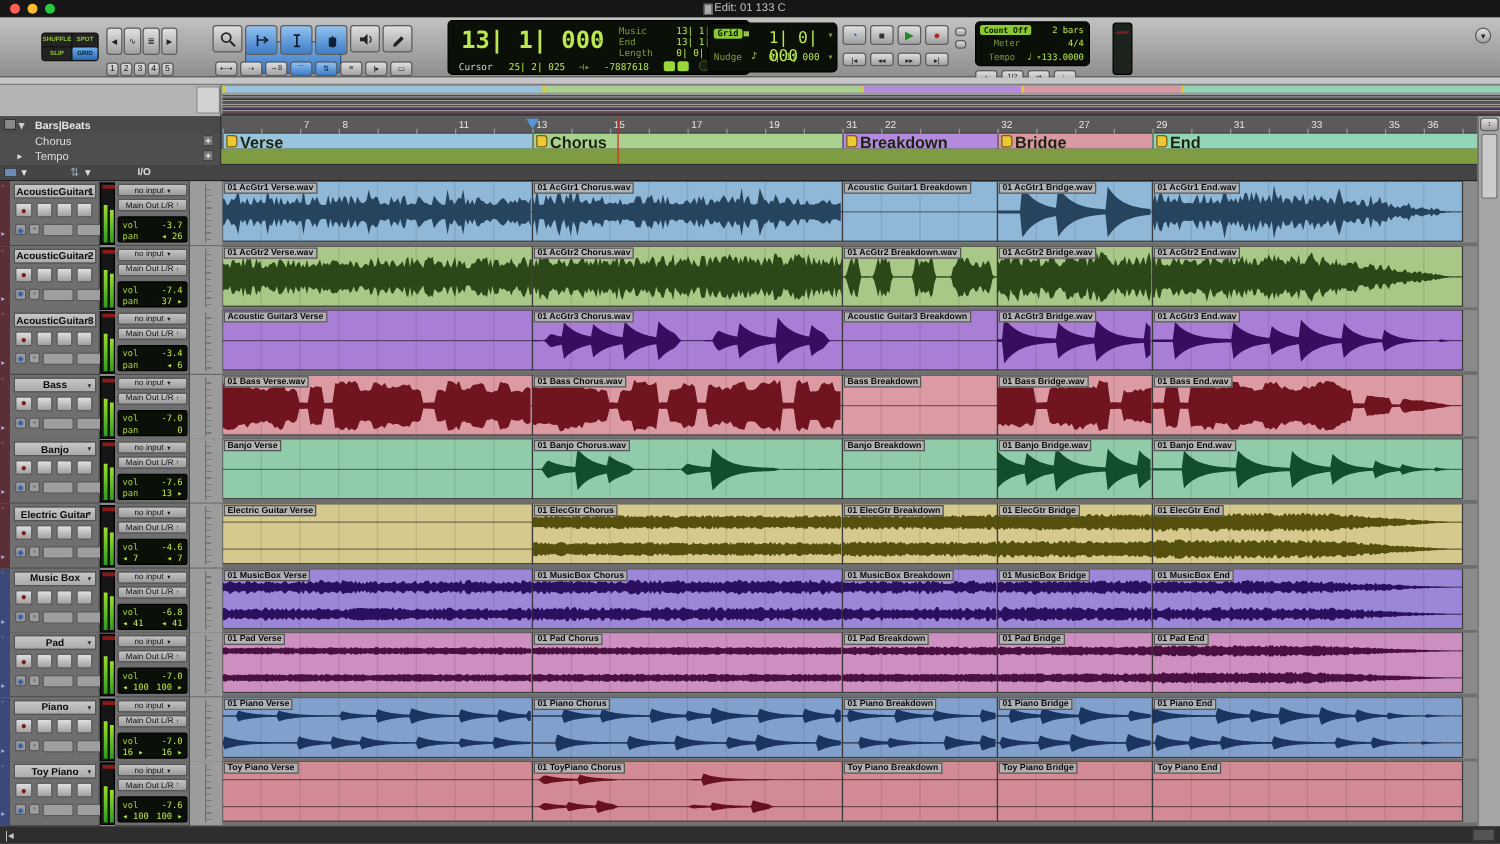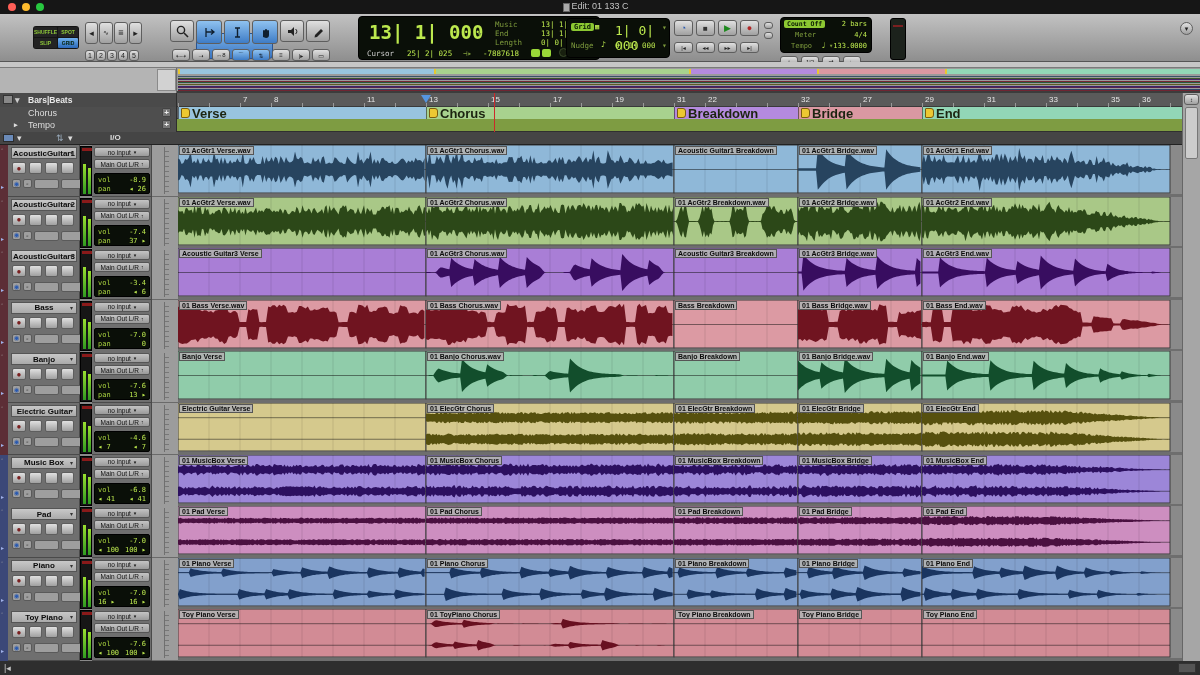--- a/index.html
+++ b/index.html
@@ -368,21 +368,21 @@
       <div class="a iobtn" style="top:2px">
             <span>no input</span>
             <span style="margin-left:3px;font-size:5px">▾</span>
           </div>
       <div class="a iobtn" style="top:14px">
             <span>Main Out L/R</span>
             <span style="margin-left:2px;font-size:5px">↑</span>
           </div>
       <div class="a volpan">
         <span class="a" style="left:3px;top:2px">vol</span>
-        <span class="a lcdval" style="right:3px;top:2px">-8.9</span>
+        <span class="a lcdval" style="right:3px;top:2px">-3.7</span>
         <span class="a" style="left:3px;top:11px">pan</span>
              <span class="a lcdval" style="right:3px;top:11px">◂ 26</span>
       </div>
     </div>
     <div class="a gutter">
           <i></i>
         </div>
         <svg class="a" style="left:178px;top:0" width="1004" height="49">
           <rect x="0" y="0" width="1004" height="49" fill="#8a8a8a"></rect>
           <g>

